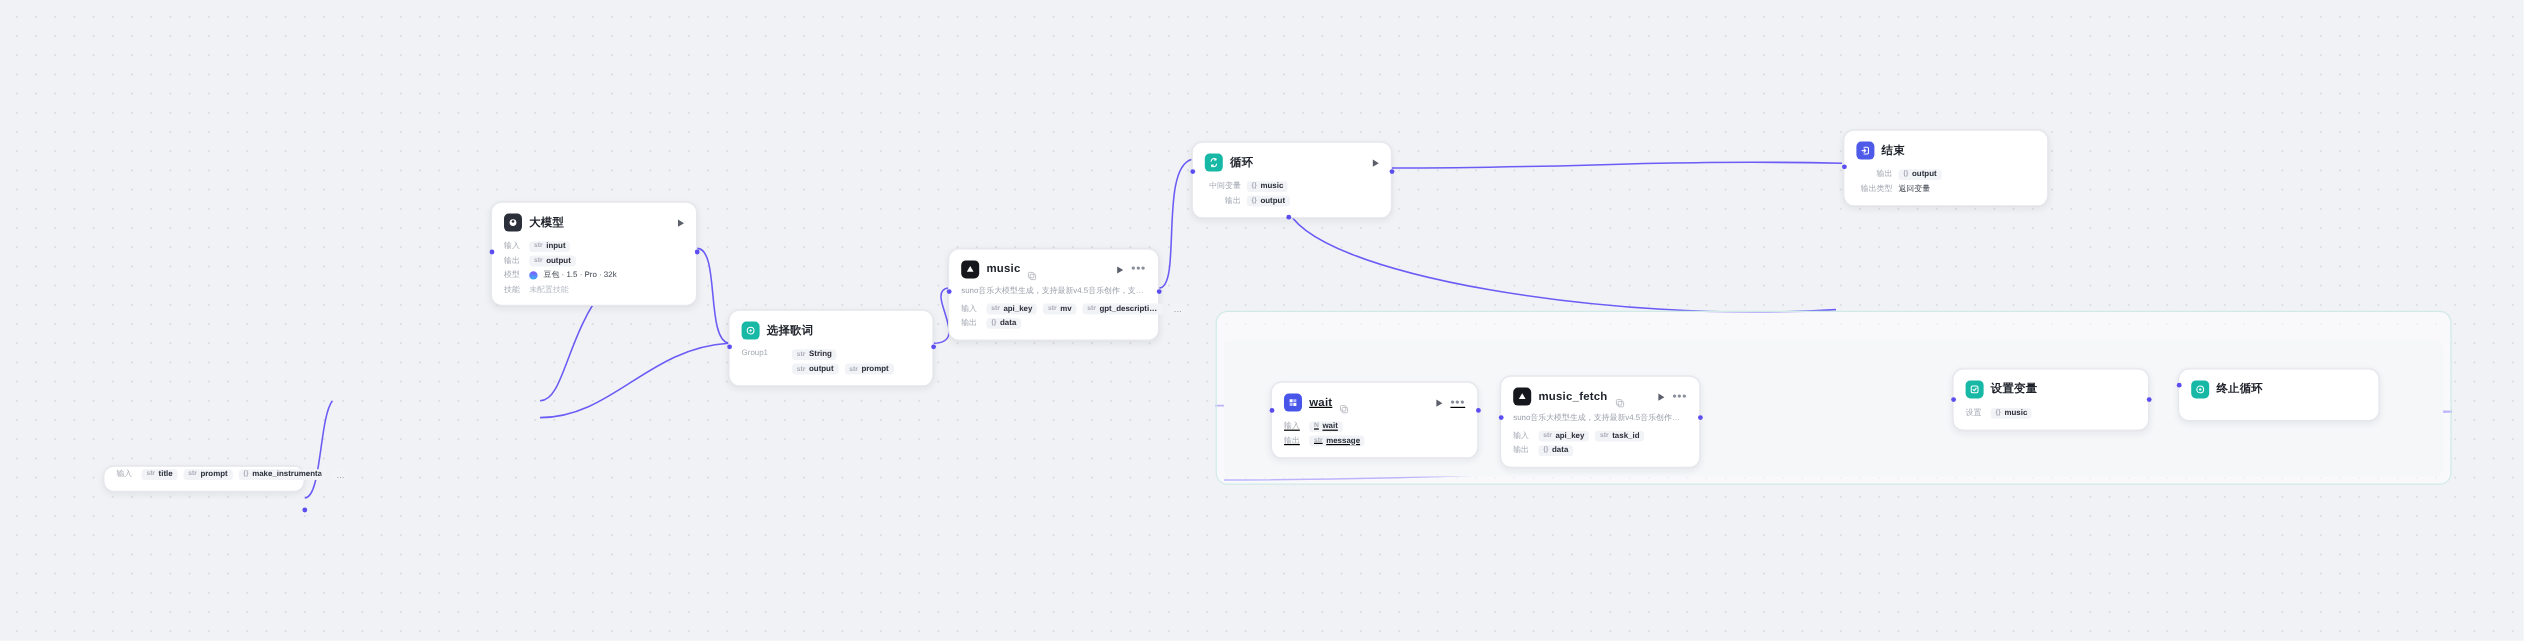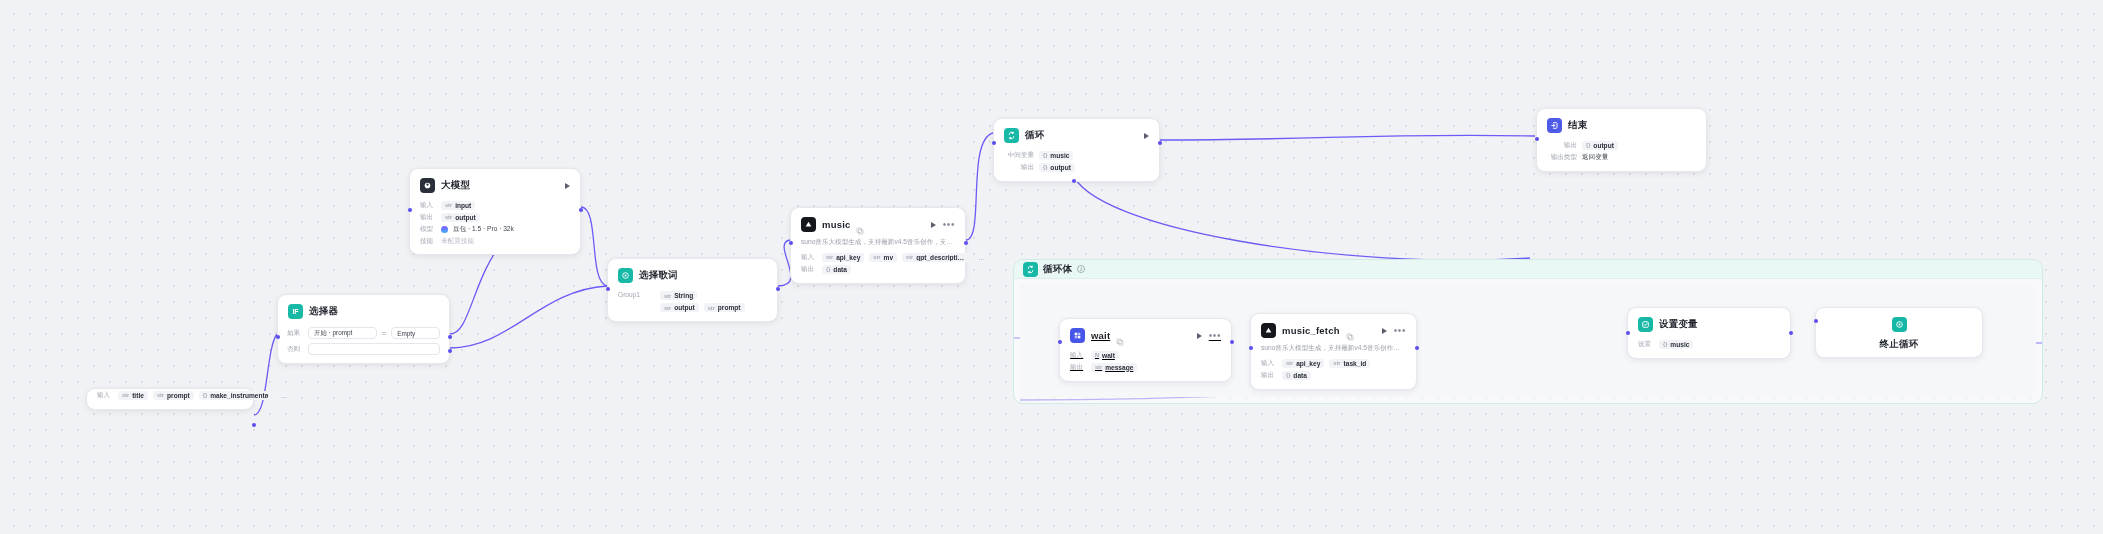--- a/index.html
+++ b/index.html
@@ -218,30 +218,20 @@
       <path d="M 1793 327 C 1880 327 1960 340 2043 343"></path>
     </g>
     <defs>
       <marker id="arrowv" markerWidth="5" markerHeight="5" refX="4" refY="2.5" orient="auto">
         <path d="M0,0 L5,2.5 L0,5 z" fill="#6b5cf6"></path>
       </marker>
     </defs>
   </svg>
 
   <div class="loop-container" style="left:1013px; top:259px; width:1030px; height:145px;">
-    <div class="loop-header">
-      <span class="nicon" style="background:#17b8a6;">
-        <svg width="9" height="9" viewBox="0 0 16 16">
-            <path d="M4 6a4 4 0 0 1 7-2.6M12 10a4 4 0 0 1-7 2.6" stroke="#fff" stroke-width="1.7" fill="none" stroke-linecap="round"></path>
-            <path d="M11 2v2.2H8.8M5 14v-2.2h2.2" stroke="#fff" stroke-width="1.7" fill="none" stroke-linecap="round"></path>
-          </svg>
-      </span>
-      <span class="ntitle">循环体</span>
-      <span class="info-i">i</span>
-    </div>
     <div class="loop-body-area"></div>
   </div>
 
   <div class="node" style="left:86px; top:388px; width:168px;">
     <div class="row" style="padding-bottom:9px;">
       <span class="row-label">输入</span>
       <span class="chip">
           <span class="ty">str</span>
           <span>title</span>
         </span>
@@ -251,39 +241,20 @@
         </span>
       <span class="chip">
           <span class="ty">{}</span>
           <span class="chip ellipsis" style="background:none;padding:0;">make_instrumenta</span>
         </span>
       <span class="minidots">...</span>
     </div>
     <span class="port" style="right:-2.5px; top:34px;"></span>
   </div>
 
-  <div class="node" style="left:277px; top:294px; width:173px;">
-    <div class="node-head">
-      <span class="nicon" style="background:#17b8a6; font-size:7px;">IF</span>
-      <span class="ntitle">选择器</span>
-    </div>
-    <div class="cond-row">
-      <span class="row-label">如果</span>
-      <span class="field cond-field">开始 · prompt</span>
-      <span class="eq">=</span>
-      <span class="field cond-field">Empty</span>
-    </div>
-    <div class="cond-row" style="padding-bottom:8px;">
-      <span class="row-label">否则</span>
-      <span class="field cond-field" style="flex:1 1 100%;"></span>
-    </div>
-    <span class="port" style="left:-2.5px; top:40px;"></span>
-    <span class="port" style="right:-2.5px; top:40px;"></span>
-    <span class="port" style="right:-2.5px; top:54px;"></span>
-  </div>
 
   <div class="node" style="left:607px; top:258px; width:171px;">
     <div class="node-head">
       <span class="nicon" style="background:#17b8a6;">
         <svg width="9" height="9" viewBox="0 0 16 16">
             <circle cx="8" cy="8" r="5" stroke="#fff" stroke-width="1.6" fill="none"></circle>
             <circle cx="8" cy="8" r="1.7" fill="#fff"></circle>
           </svg>
       </span>
       <span class="ntitle">选择歌词</span>
@@ -554,21 +525,21 @@
       <span class="chip">
           <span class="ty">{}</span>
           <span>music</span>
         </span>
     </div>
     <span class="port" style="left:-2.5px; top:23px;"></span>
     <span class="port" style="right:-2.5px; top:23px;"></span>
   </div>
 
   <div class="node" style="left:1815px; top:307px; width:168px;">
-    <div class="node-head" style="padding-bottom:6px;flex-direction:column;">
+    <div class="node-head" style="padding-bottom:18px;">
       <span class="nicon" style="background:#17b8a6;">
         <svg width="9" height="9" viewBox="0 0 16 16">
             <circle cx="8" cy="8" r="5" stroke="#fff" stroke-width="1.6" fill="none"></circle>
             <circle cx="8" cy="8" r="1.8" fill="#fff"></circle>
           </svg>
       </span>
       <span class="ntitle">终止循环</span>
     </div>
     <span class="port" style="left:-2.5px; top:11px;"></span>
   </div>

